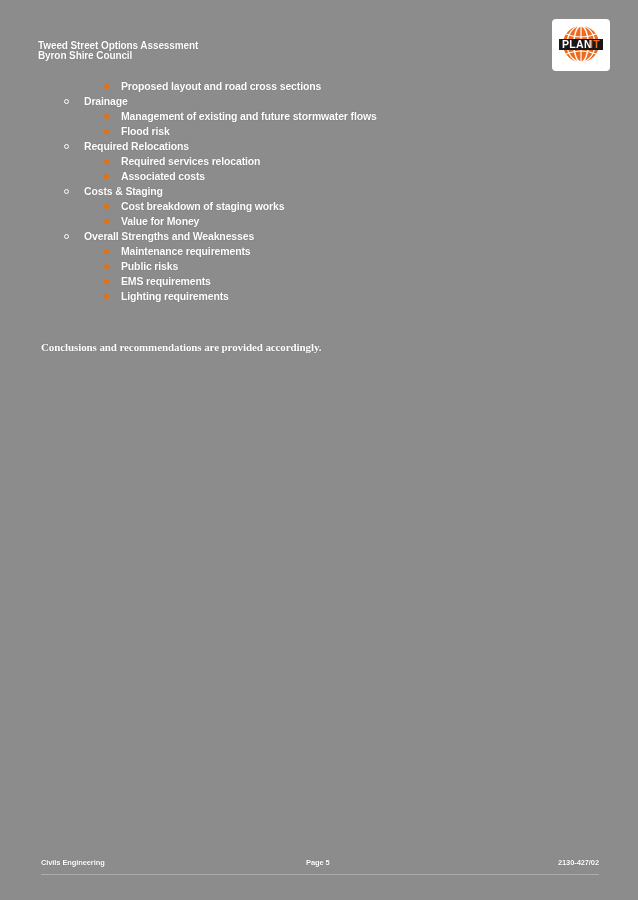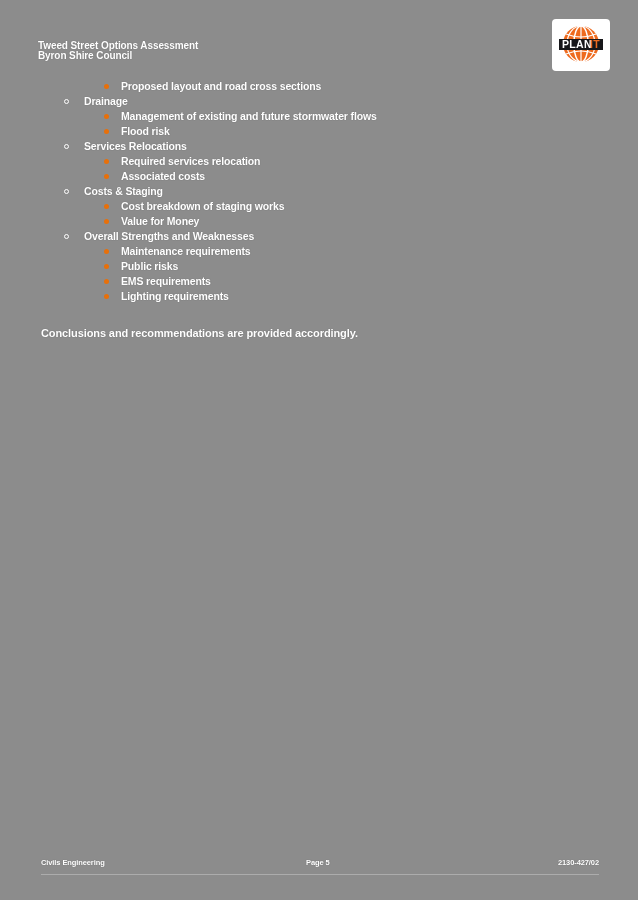--- a/index.html
+++ b/index.html
@@ -100,27 +100,28 @@
     height: 5px;
     background: #e8700a;
     border-radius: 50%;
   }
   .lvl2 .txt { left: 121px; }
 
   
   .para {
     position: absolute;
     left: 41px;
-    top: 327px;
+    top: 341px;
     font-size: 11px;
     font-weight: bold;
     color: #ffffff;
     letter-spacing: -0.1px;
     white-space: nowrap;
     text-shadow: 0 0 1px rgba(60,60,60,0.5);
+    font-family: Liberation Serif, serif;
   }
 
   
   .footer {
     position: absolute;
     left: 0;
     top: 858px;
     width: 635px;
     height: 20px;
   }
@@ -187,21 +188,21 @@
       <div class="li lvl2">
         <span class="bullet"></span>
         <span class="txt">Management of existing and future stormwater flows</span>
       </div>
       <div class="li lvl2">
         <span class="bullet"></span>
         <span class="txt">Flood risk</span>
       </div>
       <div class="li lvl1">
         <span class="bullet"></span>
-        <span class="txt">Services Relocations</span>
+        <span class="txt">Required Relocations</span>
       </div>
       <div class="li lvl2">
         <span class="bullet"></span>
         <span class="txt">Required services relocation</span>
       </div>
       <div class="li lvl2">
         <span class="bullet"></span>
         <span class="txt">Associated costs</span>
       </div>
       <div class="li lvl1">

